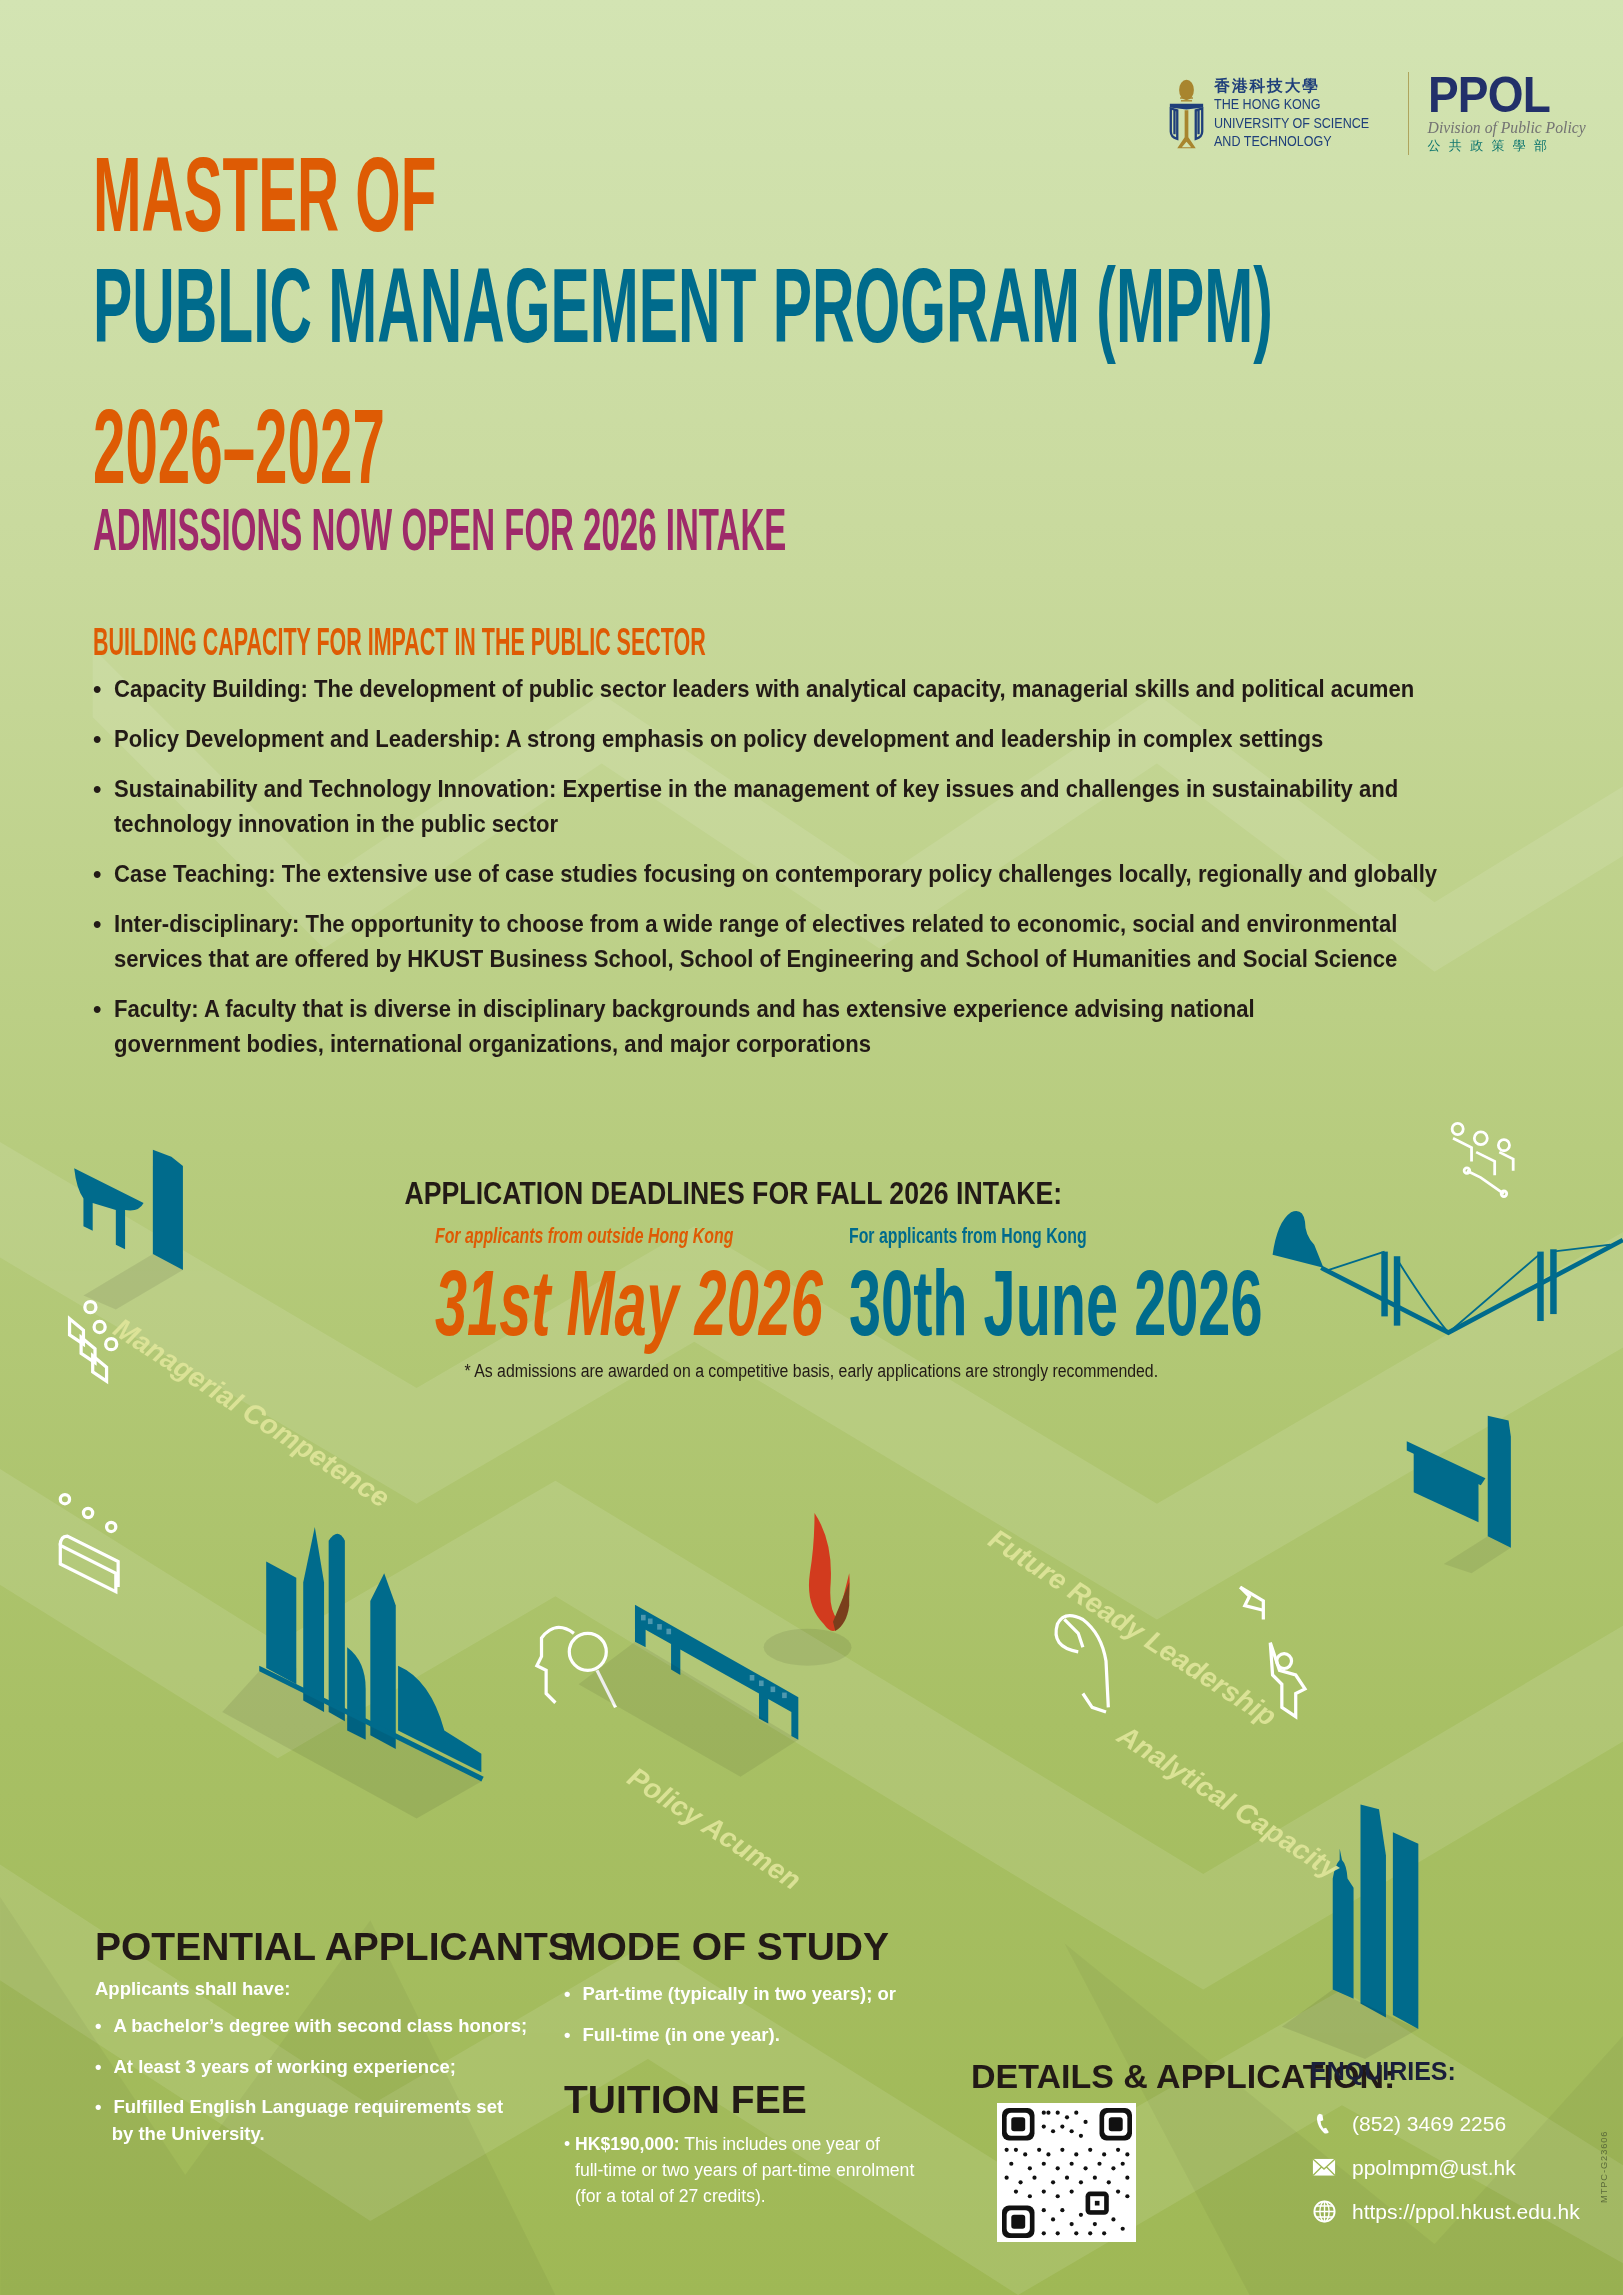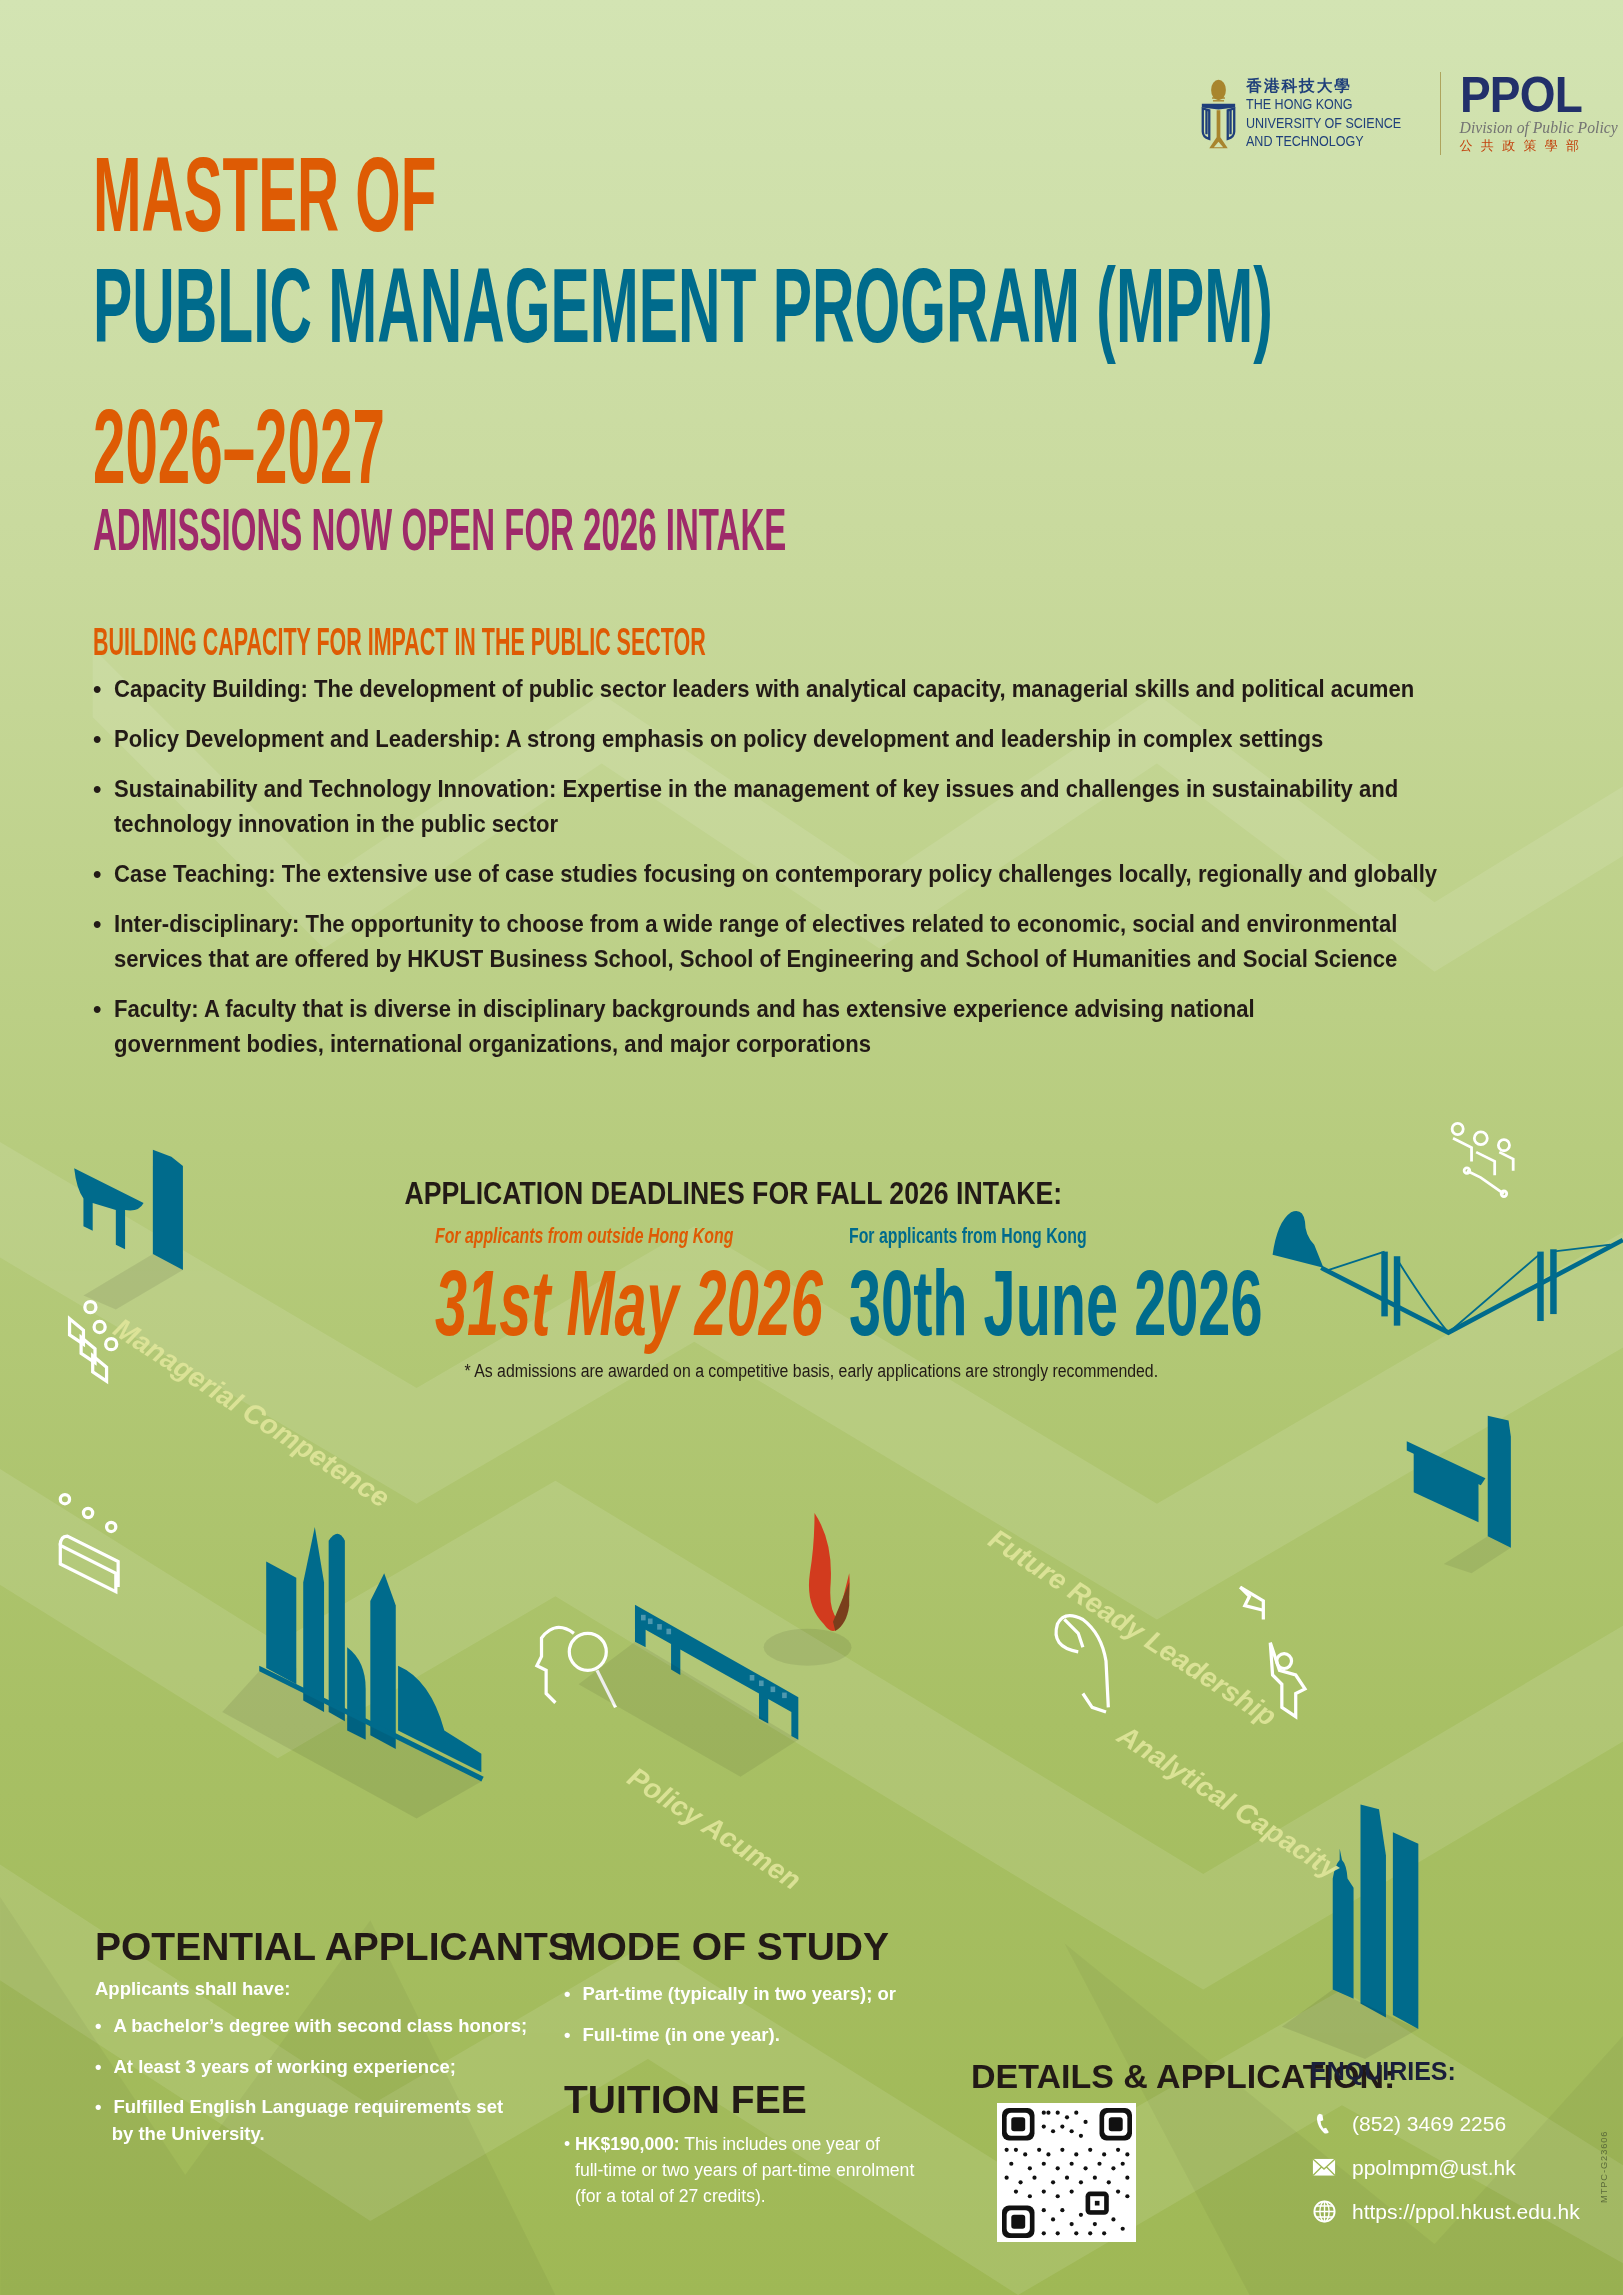--- a/index.html
+++ b/index.html
@@ -6,30 +6,30 @@
   body {
     width: 1623px; height: 2295px; position: relative; overflow: hidden;
     font-family: "Liberation Sans", sans-serif;
     background: linear-gradient(180deg, #d3e4b3 0%, #c8d99c 25%, #b7cc7e 50%, #a8c065 75%, #9fb855 100%);
   }
   .bg-shapes { position: absolute; inset: 0; z-index: 0; }
   .layer { position: absolute; z-index: 2; }
   .cond { font-family: "Liberation Sans Narrow", "Liberation Sans", sans-serif; }
 
   
-  .logo-wrap { left: 1200px; top: 72px; display: flex; align-items: center; }
+  .logo-wrap { left: 1168px; top: 72px; display: flex; align-items: center; }
   .hkust-emblem { width: 37px; height: 74px; }
   .hkust-text { margin-left: 9.3px; color: #1f3f7a; }
   .hkust-cn { font-size: 15.7px; letter-spacing: 1.9px; font-weight: bold; line-height: 18.5px; }
   .hkust-en { font-size: 15.3px; line-height: 18.5px; transform: scaleX(0.82); transform-origin: left; white-space: nowrap; }
   .logo-divider { width: 0.9px; height: 83px; background: #a08a3a; margin: 0 18.5px 0 4.6px; opacity: 0.7; }
   .ppol { color: #22306a; }
   .ppol-big { font-size: 50px; font-weight: bold; line-height: 46px; transform: scaleX(0.92); transform-origin: left; font-family: "Liberation Sans", sans-serif; letter-spacing: -0.9px; }
   .ppol-sub { font-family: "Liberation Serif", serif; font-style: italic; color: #737373; font-size: 15.7px; line-height: 20.4px; }
-  .ppol-cn { color: #c2410c; font-size: 13px; letter-spacing: 8.3px; line-height: 16.7px; }
+  .ppol-cn { color: #0f766e; font-size: 13px; letter-spacing: 8.3px; line-height: 16.7px; }
 
   
   .title-line { left: 93px; white-space: nowrap; font-weight: bold; transform-origin: left top; }
   .t1 { top: 141px; font-size: 106px; color: #de5b04; transform: scaleX(0.55); line-height: 106px; }
   .t2 { top: 252px; font-size: 106px; color: #006b8c; transform: scaleX(0.555); line-height: 106px; }
   .t3 { top: 393px; font-size: 106px; color: #de5b04; transform: scaleX(0.55); line-height: 106px; }
   .t4 { top: 500px; font-size: 59px; color: #9e2a6a; transform: scaleX(0.56); line-height: 60px; }
 
   .section-head { left: 93px; top: 621px; font-size: 38px; color: #de5b04; font-weight: bold; white-space: nowrap; transform: scaleX(0.565); transform-origin: left top; line-height: 42px; }
 

